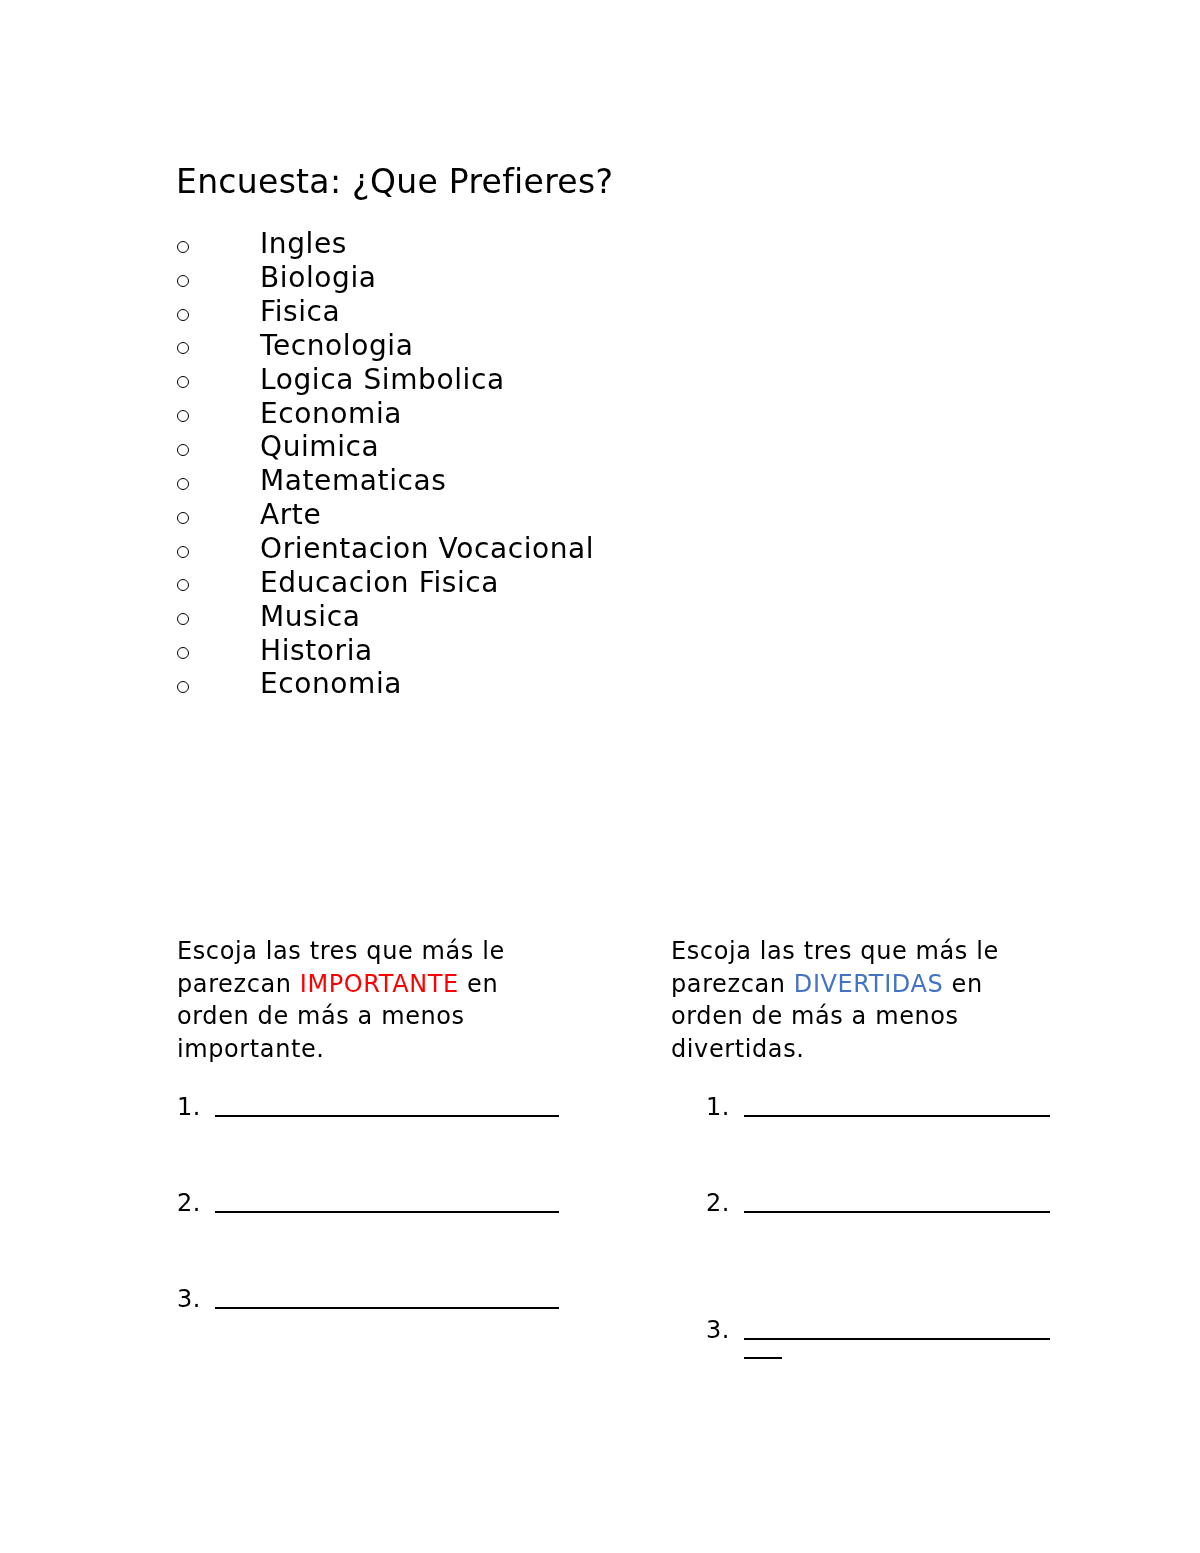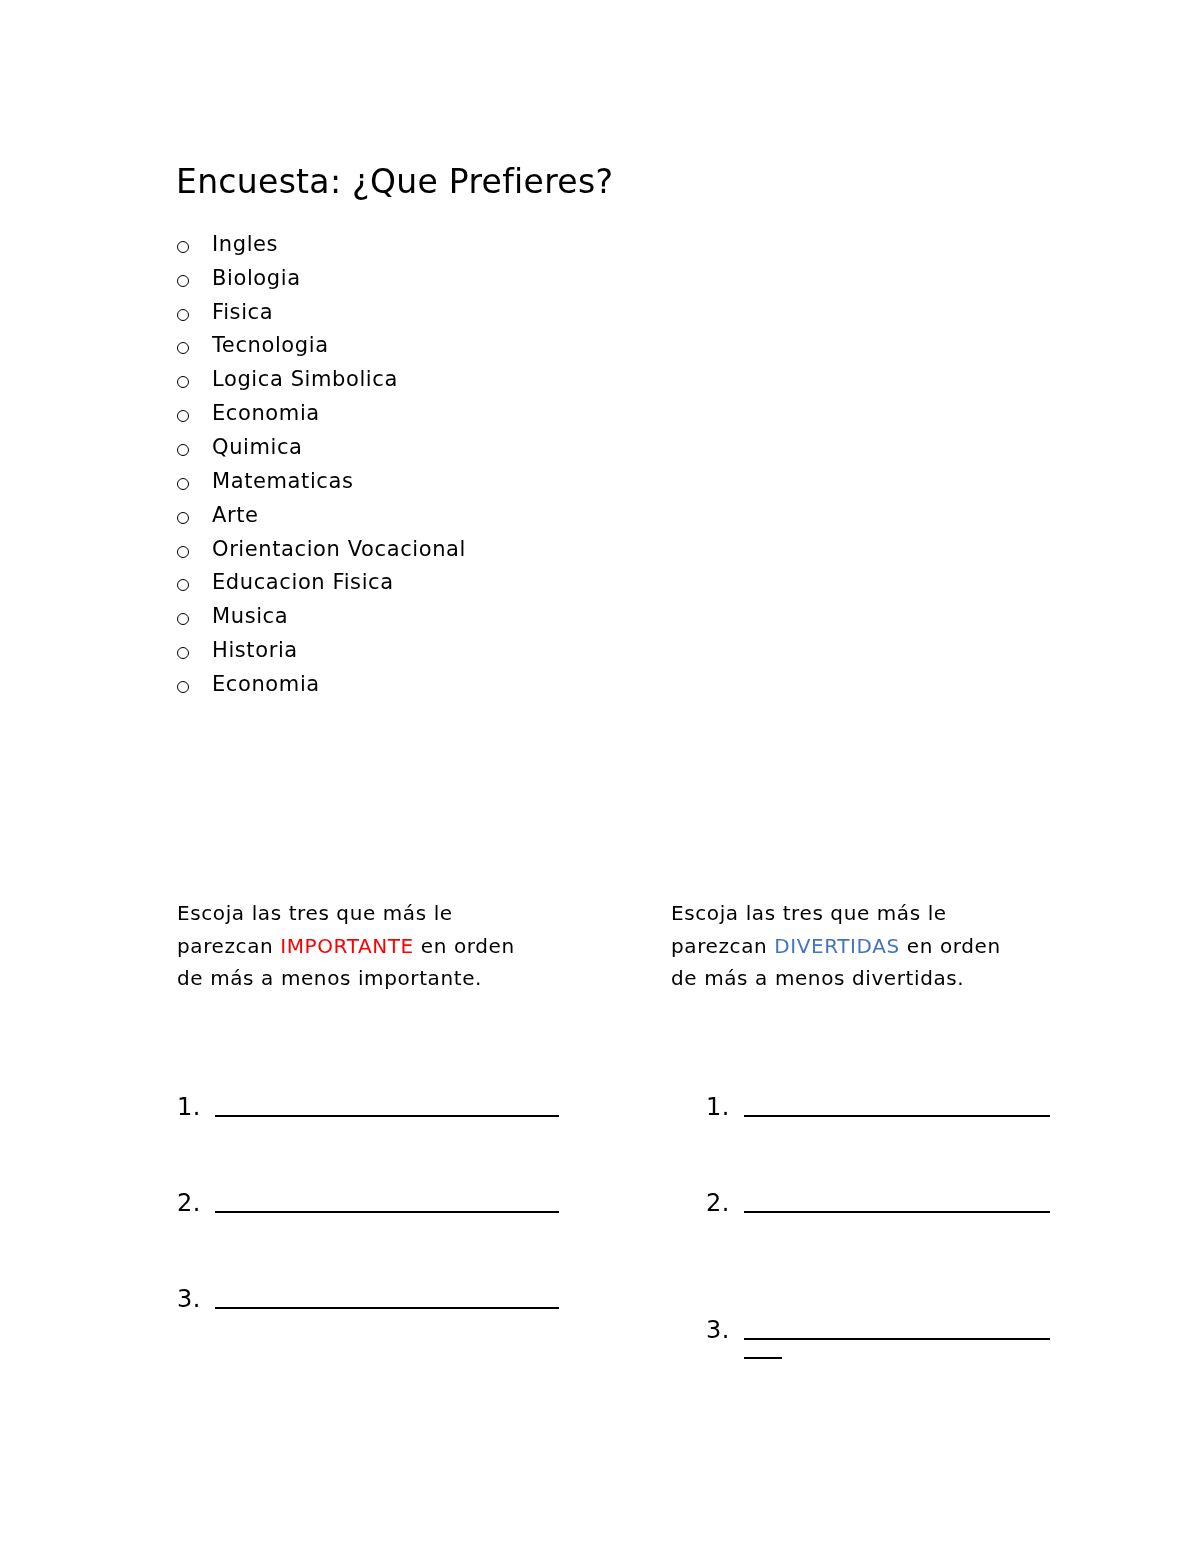--- a/index.html
+++ b/index.html
@@ -11,30 +11,30 @@
   .title {
     position: absolute; left: 176px; top: 140px;
     font-size: 33px; line-height: 42px; letter-spacing: 0.3px; margin-top: 21px;
   }
   .subject-list {
     position: absolute; left: 176px; top: 227px;
     margin: 0; padding: 0; list-style: none;
   }
   .subject-item {
     height: 33.85px; display: flex; align-items: center;
-    font-size: 21px; letter-spacing: 0.6px;
+    font-size: 28px; letter-spacing: 0.6px; gap: 48px;
   }
   .bullet {
     width: 12px; height: 12px; border: 1.3px solid #000; border-radius: 50%;
     box-sizing: border-box; margin-right: 23px; margin-left: 1px; margin-top: 6px;
     flex: 0 0 auto;
   }
   .instructions {
-    position: absolute; top: 897px; width: 360px;
-    font-size: 20px; line-height: 32.7px; letter-spacing: 0.6px;
+    position: absolute; top: 935px; width: 360px;
+    font-size: 24px; line-height: 32.7px; letter-spacing: 0.6px;
   }
   .instructions.left { left: 177px; }
   .instructions.right { left: 671px; }
   .kw-red { color: #ff0000; }
   .kw-blue { color: #4472c4; }
   .rank-row {
     position: absolute; display: flex; align-items: baseline;
     font-size: 24px; letter-spacing: 0.6px;
   }
   .rank-num { width: 38px; }

